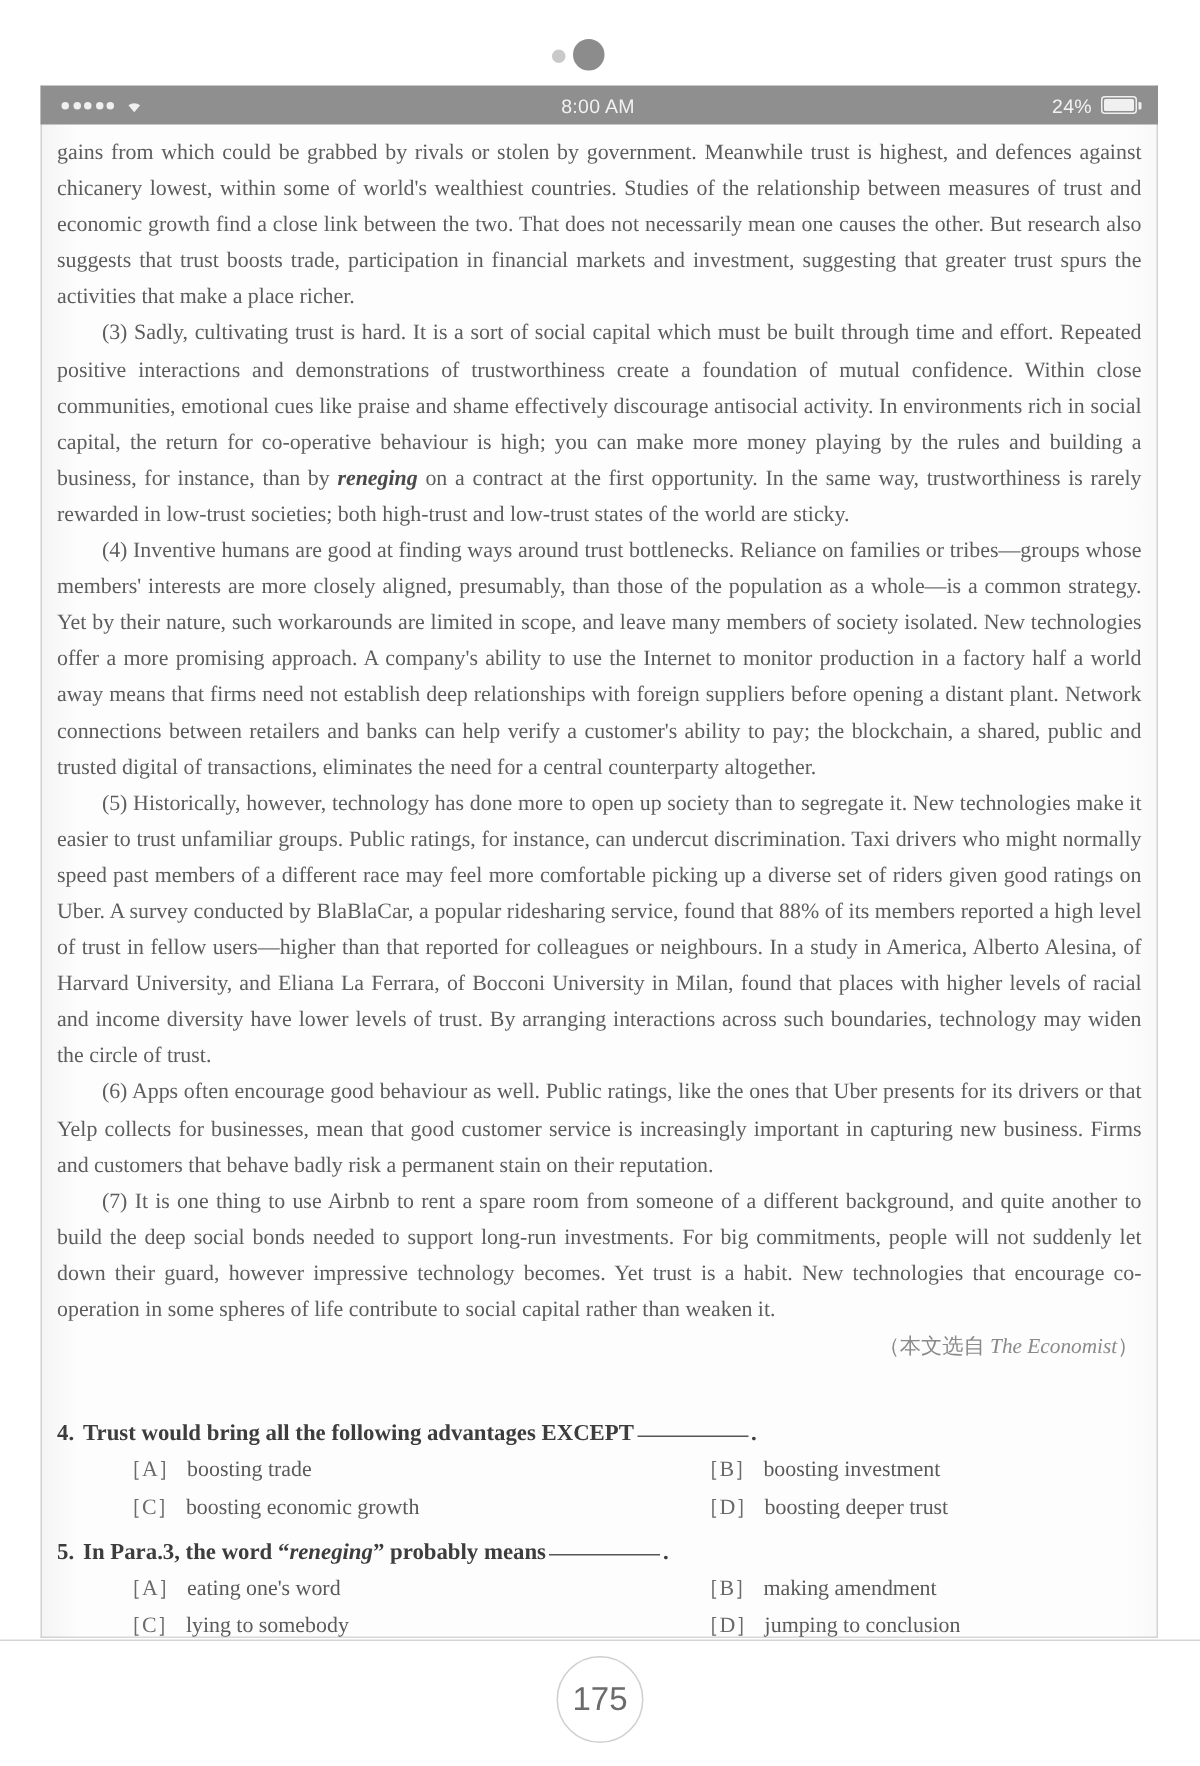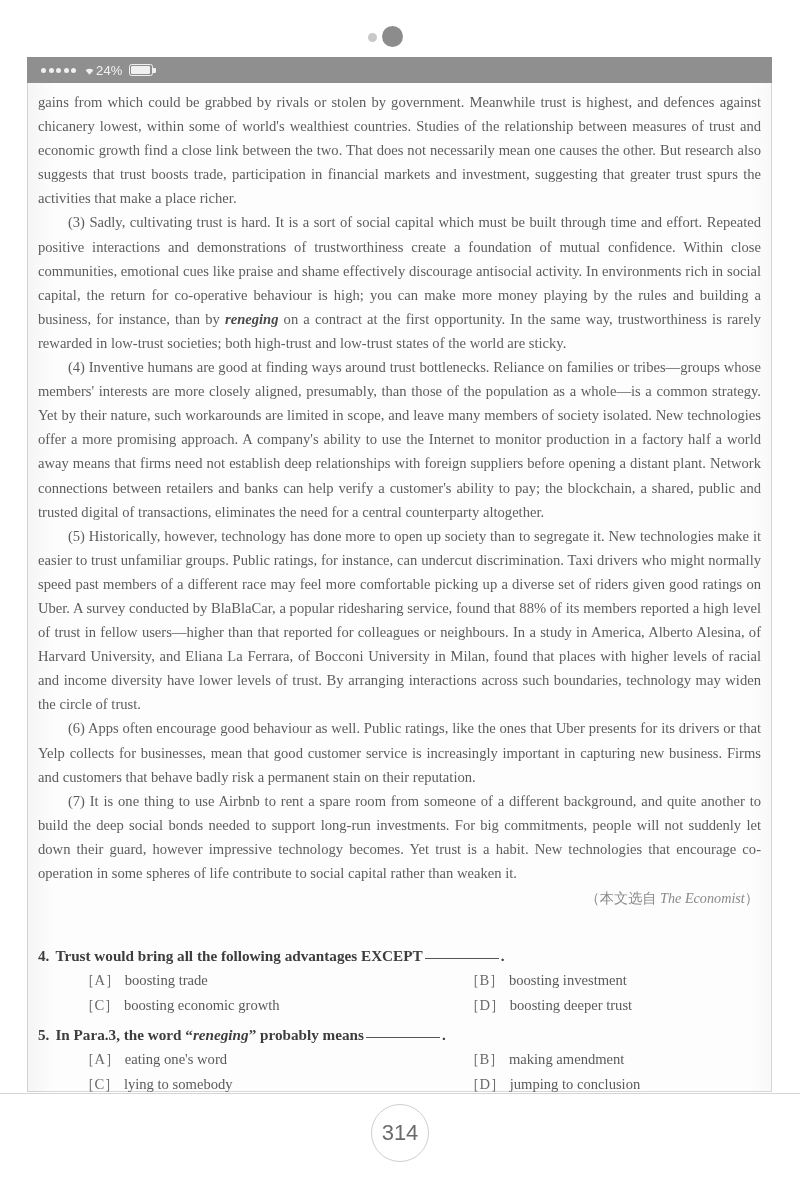--- a/index.html
+++ b/index.html
@@ -267,20 +267,21 @@
         <i></i>
         <i></i>
         <i></i>
     </span>
     <span>
       <svg class="wifi-icon" viewBox="0 0 16 12" aria-hidden="true">
         <path d="M8 11.3 L3.2 5.6 Q8 2.2 12.8 5.6 Z" fill="#f0f0f0"></path>
       </svg>
     </span>
   </div>
+  <div class="status-center">8:00 AM</div>
   <div class="status-right">
     <span>24%</span>
     <span class="battery">
         <i></i>
       </span>
   </div>
 </div>
 
 <div class="content">
   <div id="paragraph-host">
@@ -313,15 +314,15 @@
           <div class="opt"><span class="tag">［A］</span><span>eating one's word</span></div>
           <div class="opt"><span class="tag">［B］</span><span>making amendment</span></div>
           <div class="opt"><span class="tag">［C］</span><span>lying to somebody</span></div>
           <div class="opt"><span class="tag">［D］</span><span>jumping to conclusion</span></div>
         </div>
       </div>
     </div>
 </div>
 
 <div class="footer-rule"></div>
-<div class="page-badge">314</div>
+<div class="page-badge">175</div>
 
 <div class="scan-tint"></div>
 
 </body></html>

